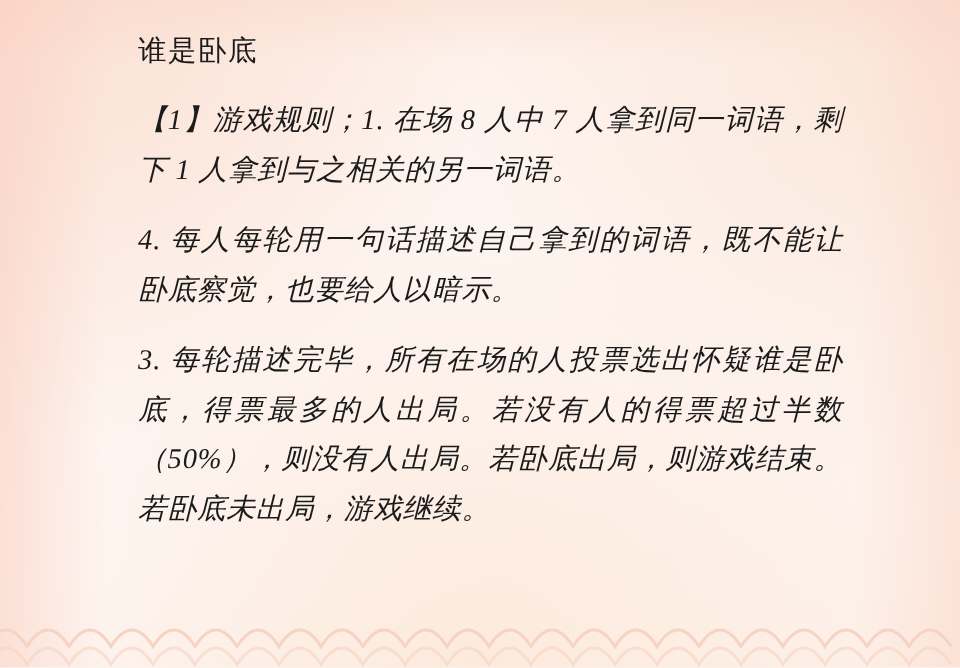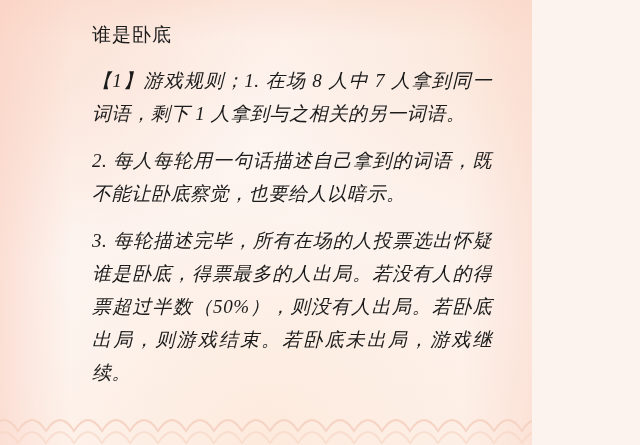--- a/index.html
+++ b/index.html
@@ -9,21 +9,21 @@
   body {
     width: 640px;
     height: 445px;
     overflow: hidden;
     font-family: "Liberation Serif", "DejaVu Serif", serif;
     background: #fdf3ee;
   }
 
   .card {
     position: relative;
-    width: 532px;
+    width: 640px;
     height: 445px;
     box-sizing: border-box;
     background:
       radial-gradient(circle at 8% 4%, #fbe2d6 0%, rgba(251,226,214,0) 38%),
       radial-gradient(circle at 96% 6%, #fbe6d9 0%, rgba(251,230,217,0) 42%),
       radial-gradient(circle at 50% 100%, #fdeadd 0%, rgba(253,234,221,0) 55%),
       linear-gradient(160deg, #fdeee6 0%, #fdf4ef 30%, #fdf6f2 60%, #fdf0e8 100%);
     overflow: hidden;
   }
 
@@ -99,17 +99,17 @@
     <g fill="none" stroke="#f6d3c2" stroke-width="2">
       <path d="M-10 46 q14 -22 28 0 q14 -22 28 0 q14 -22 28 0 q14 -22 28 0 q14 -22 28 0 q14 -22 28 0 q14 -22 28 0 q14 -22 28 0 q14 -22 28 0 q14 -22 28 0 q14 -22 28 0 q14 -22 28 0 q14 -22 28 0 q14 -22 28 0 q14 -22 28 0 q14 -22 28 0 q14 -22 28 0 q14 -22 28 0 q14 -22 28 0 q14 -22 28 0 q14 -22 28 0 q14 -22 28 0 q14 -22 28 0"></path>
       <path d="M-10 58 q14 -22 28 0 q14 -22 28 0 q14 -22 28 0 q14 -22 28 0 q14 -22 28 0 q14 -22 28 0 q14 -22 28 0 q14 -22 28 0 q14 -22 28 0 q14 -22 28 0 q14 -22 28 0 q14 -22 28 0 q14 -22 28 0 q14 -22 28 0 q14 -22 28 0 q14 -22 28 0 q14 -22 28 0 q14 -22 28 0 q14 -22 28 0 q14 -22 28 0 q14 -22 28 0 q14 -22 28 0 q14 -22 28 0" opacity="0.6"></path>
     </g>
   </svg>
 
   <div class="content">
     <div class="doc-title">谁是卧底</div>
 
     <p class="para">【1】游戏规则；1. 在场 8 人中 7 人拿到同一词语，剩下 1 人拿到与之相关的另一词语。</p>
-    <p class="para">2. 每人每轮用一句话描述自己拿到的词语，既不能让卧底察觉，也要给人以暗示。</p>
+    <p class="para">4. 每人每轮用一句话描述自己拿到的词语，既不能让卧底察觉，也要给人以暗示。</p>
     <p class="para">3. 每轮描述完毕，所有在场的人投票选出怀疑谁是卧底，得票最多的人出局。若没有人的得票超过半数（50%），则没有人出局。若卧底出局，则游戏结束。若卧底未出局，游戏继续。</p>
   </div>
 
 </div>
 
 </body></html>

